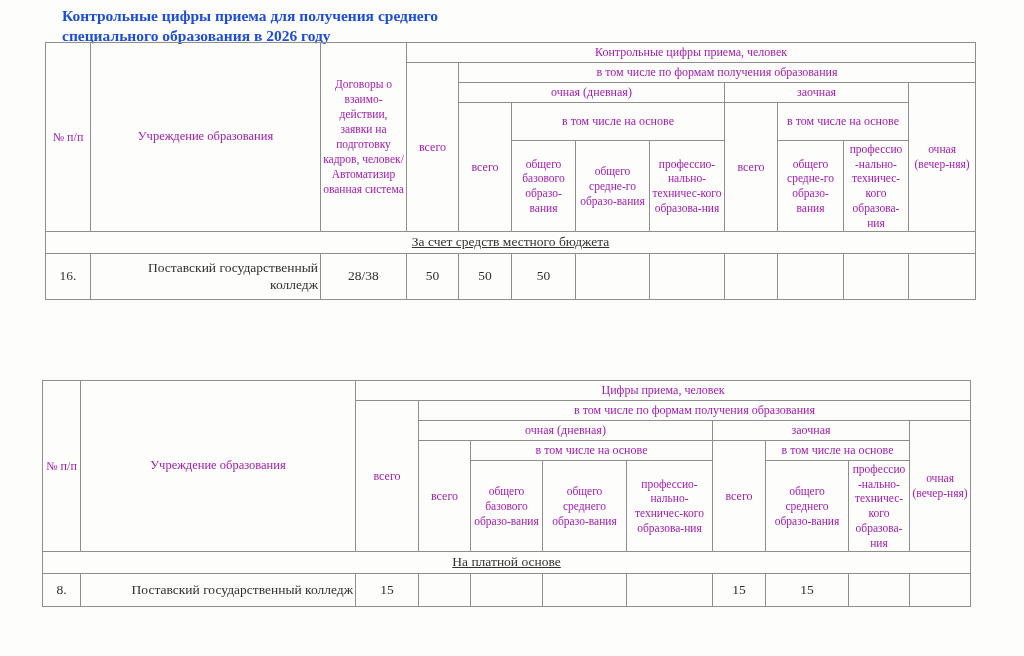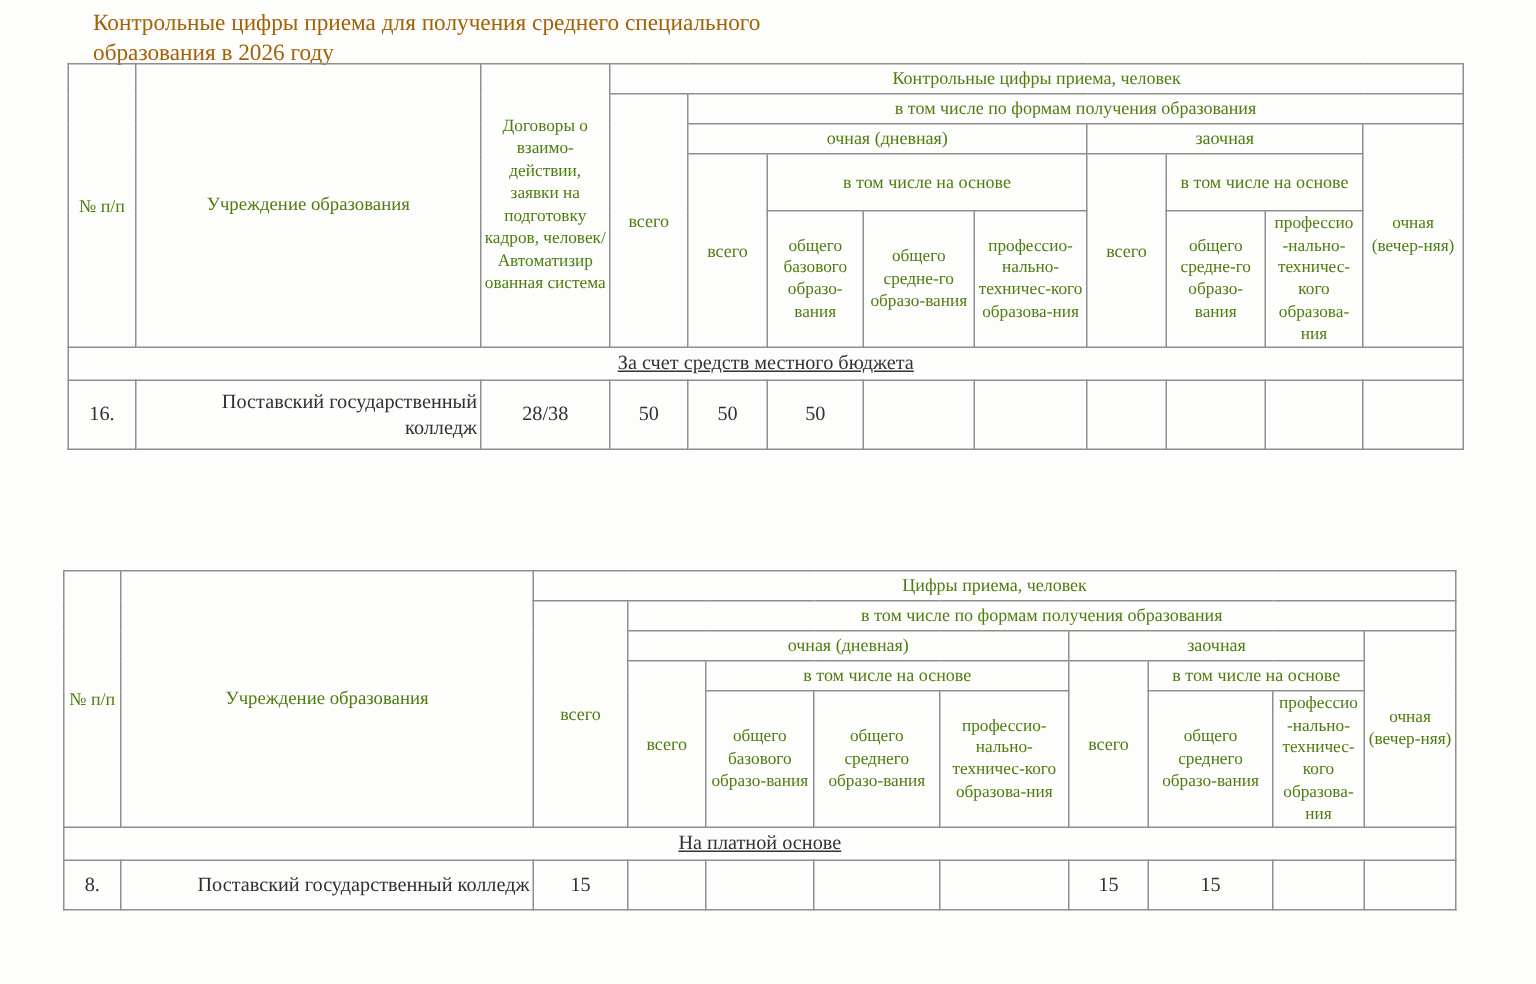--- a/index.html
+++ b/index.html
@@ -10,42 +10,42 @@
     color:#2e2e2e;
     position:relative;
     overflow:hidden;
   }
   .page{
     position:absolute;left:0;top:0;width:1024px;height:656px;
     background:#fdfdfc;
   }
   .doc-title{
     position:absolute;
-    font-weight:normal;
+    font-weight:bold;
     font-size:15.5px;
     line-height:1.32;
-    color:#a16207;
+    color:#1d4ed8;
   }
   .title1{left:62px;top:6px;width:450px;}
   .title2{left:55px;top:344px;width:345px;}
   table.tbl{
     position:absolute;
     border-collapse:collapse;
     table-layout:fixed;
   }
   .t1{left:45px;top:42px;width:930px;}
   .t2{left:42px;top:380px;width:928px;}
   .tbl td{
     border:1px solid #8e8e8e;
     text-align:center;
     vertical-align:middle;
     padding:1px 2px;
     font-size:12px;
     line-height:1.25;
-    color:#4d7c0f;
+    color:#a21caf;
     overflow:hidden;
     word-wrap:break-word;
   }
   .tbl td.leaf{font-size:11.5px;line-height:1.28;}
   .tbl td.small{font-size:11.5px;line-height:1.3;}
   .tbl td.inst-h{font-size:12.5px;}
   .tbl td.section{
     font-size:13.5px;
     color:#333333;
     text-align:center;

